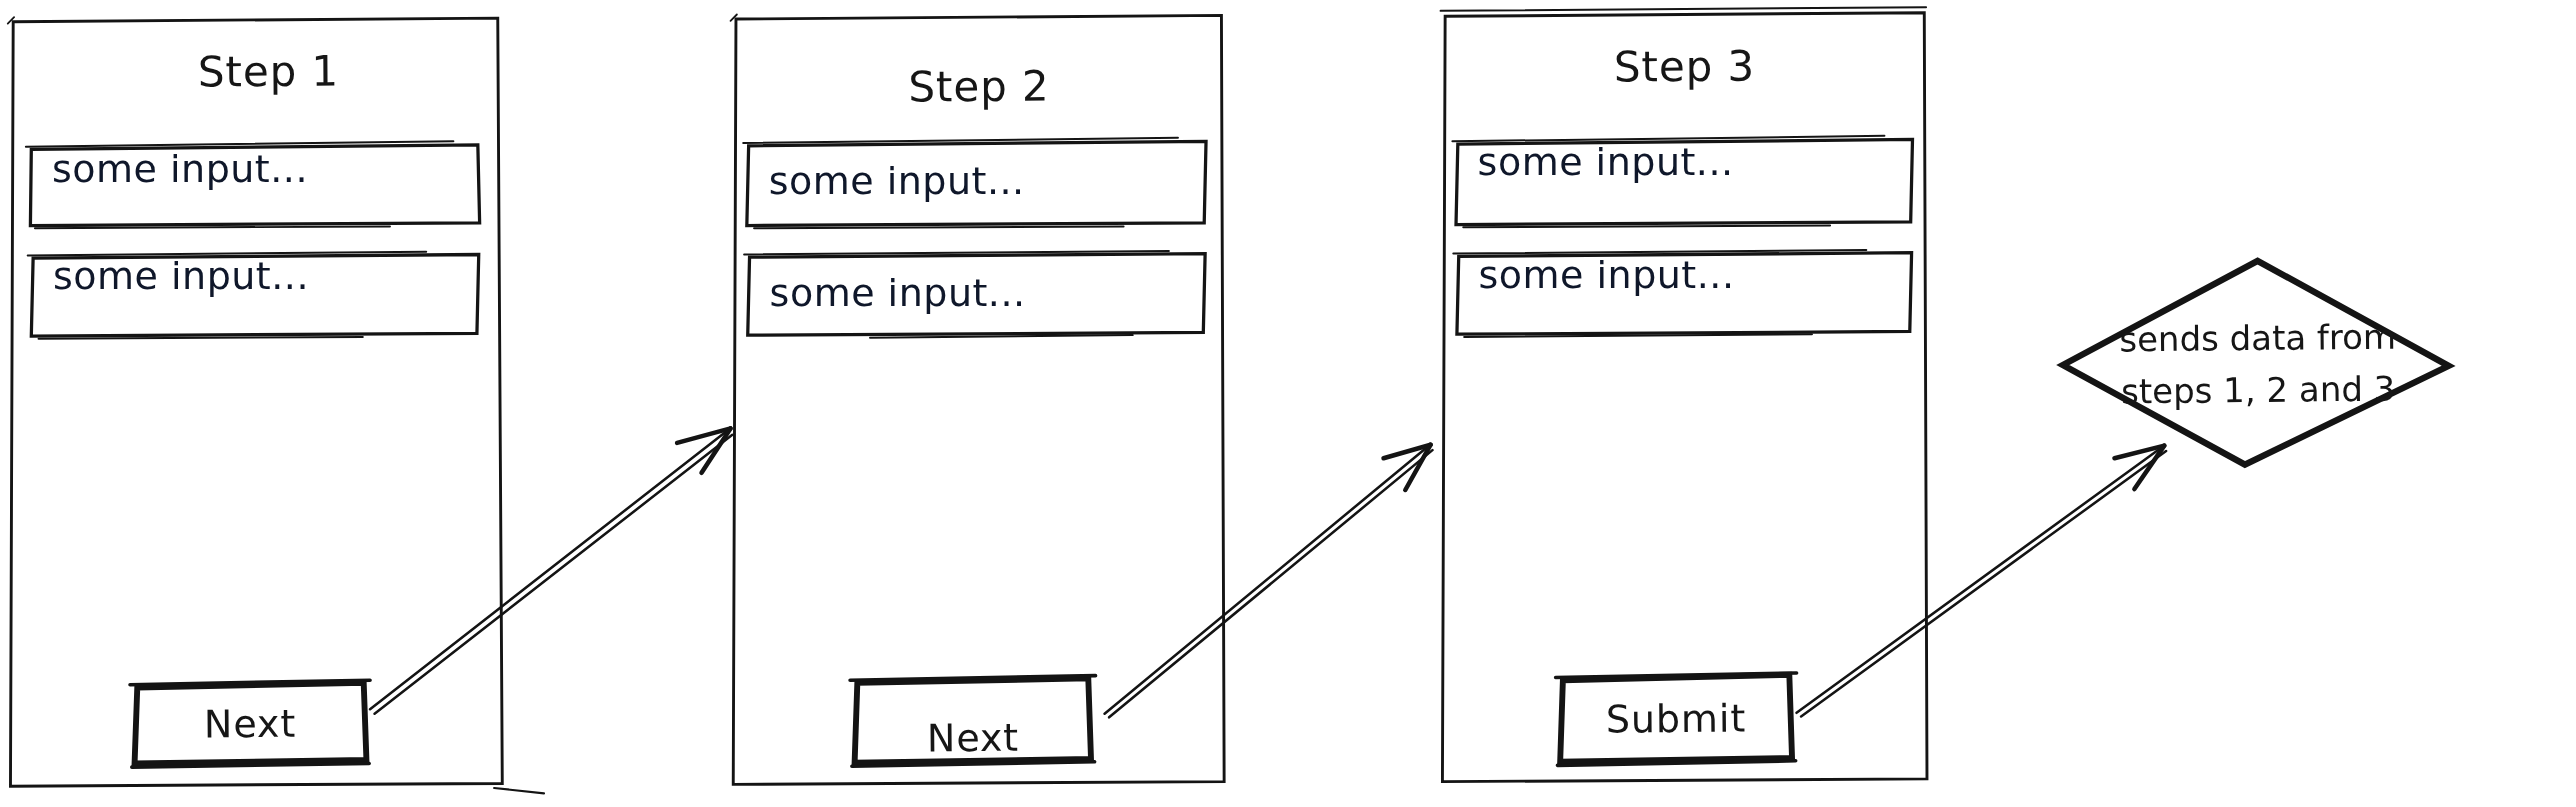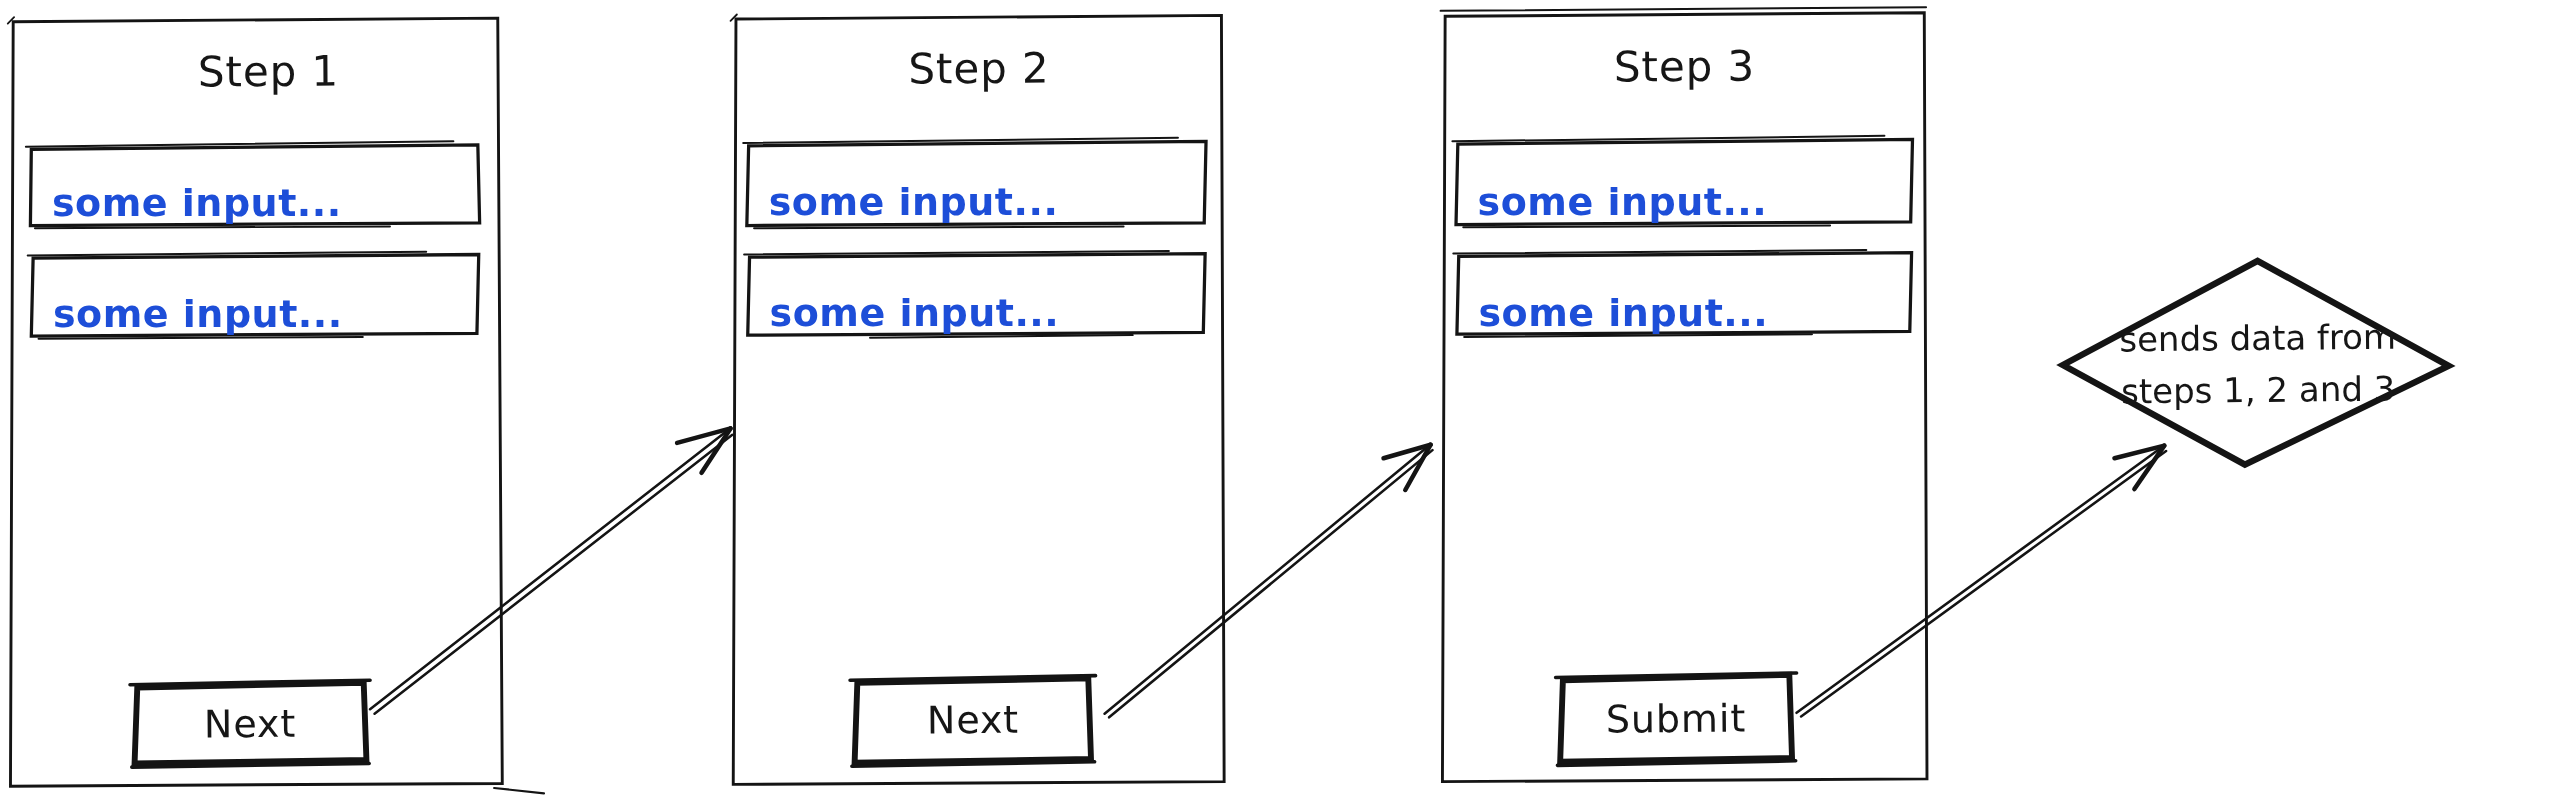--- a/index.html
+++ b/index.html
@@ -13,33 +13,33 @@
   #sketch { position: absolute; left: 0; top: 0; }
   #sketch path { fill: none; stroke: #141414; stroke-linecap: round; }
 
   .panel { position: absolute; background: transparent; }
   .panel-title {
     position: absolute; left: 0; width: 100%; top: 29px; height: 56px;
     text-align: center; font-size: 42px; color: #161616;
     letter-spacing: 0.9px; transform: rotate(-0.4deg);
   }
   .sketch-input {
-    position: absolute; display: flex; align-items: flex-end;
+    position: absolute; display: flex; align-items: flex-start;
     padding-left: 22px; box-sizing: border-box;
-    font-size: 38px; color: #1d4ed8; letter-spacing: 0.5px; font-weight: bold;
+    font-size: 38px; color: #0f172a; letter-spacing: 0.5px;
   }
   .sketch-button {
     position: absolute; display: flex; align-items: center; justify-content: center;
     font-size: 38px; color: #161616; letter-spacing: 0.9px; cursor: pointer;
     transform: rotate(-0.5deg);
   }
 
   
   #panel-step1 { left: 11px;  top: 18px; width: 491px; height: 768px; padding-left: 24px; }
-  #panel-step2 { left: 734px; top: 15px; width: 490px; height: 769px; }
+  #panel-step2 { left: 734px; top: 33px; width: 490px; height: 769px; }
   #panel-step3 { left: 1442px;top: 12.7px; width: 485px; height: 671px; }
 
   #panel-step1 .input-1 { left: 19px;  top: 129px; width: 449px; height: 78px; }
   #panel-step1 .input-2 { left: 20px;  top: 236px; width: 448px; height: 82px; }
   #panel-step1 .sketch-button { left: 123px; top: 665px; width: 232px; height: 81px; }
 
   #panel-step2 .input-1 { left: 12.7px;  top: 126px; width: 459px; height: 83px; }
   #panel-step2 .input-2 { left: 13.6px;  top: 238px; width: 458px; height: 82px; }
   #panel-step2 .sketch-button { left: 121px; top: 663px; width: 236px; height: 84px; }
 

